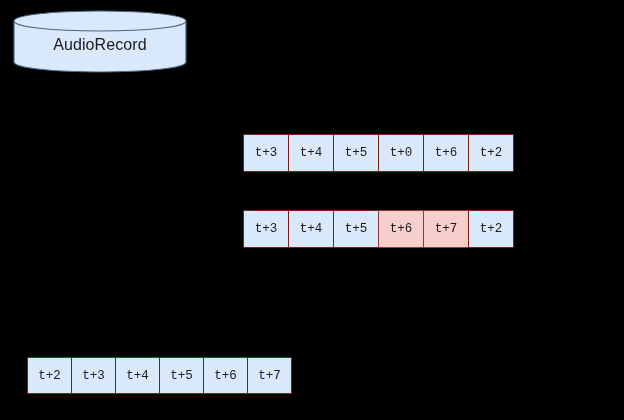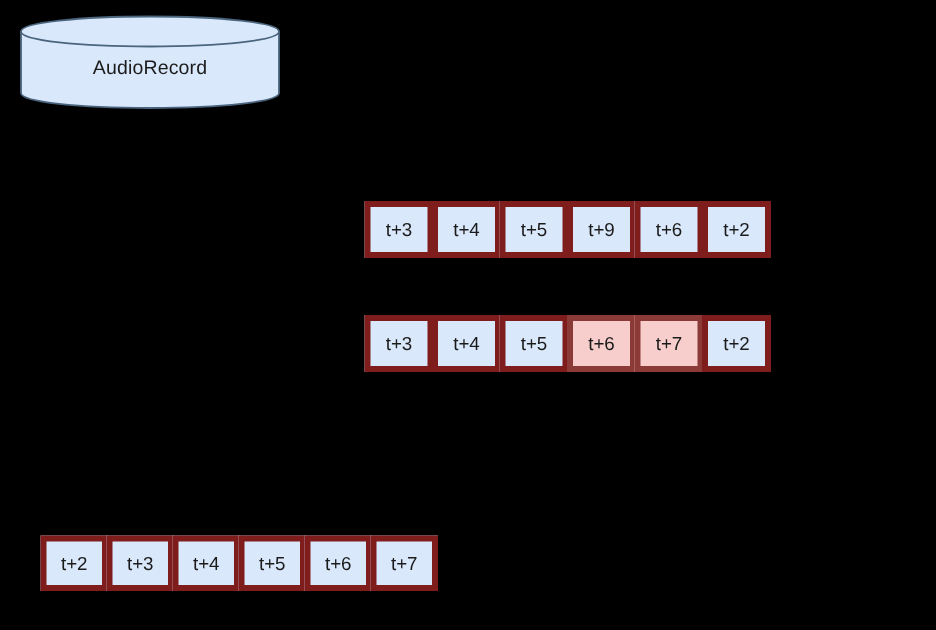--- a/index.html
+++ b/index.html
@@ -38,43 +38,44 @@
   }
   .cylinder-label {
     position: absolute;
     left: 0;
     top: 0;
     width: 174px;
     height: 63px;
     display: flex;
     align-items: center;
     justify-content: center;
-    font-size: 13px;
+    font-size: 16px;
     color: #1b1b1b;
     letter-spacing: 0.1px;
     padding-top: 6px;
     box-sizing: border-box;
   }
 
   
   .buffer-row {
     position: absolute;
     display: flex;
     box-sizing: border-box;
   }
   .cell {
     box-sizing: border-box;
     display: flex;
     align-items: center;
     justify-content: center;
     font-size: 12.5px;
     color: #1b1b1b;
-    border: 4px solid #7f1d1d;
+    border: 1px solid #7f1d1d;
     margin-left: -1px;
     background: #dae8fc;
+    font-family: Liberation Mono, monospace;
   }
   .cell:first-child {
     margin-left: 0;
   }
   .cell.pink {
     background: #f8cecc;
     border-color: #8c3a38;
   }
 
   #row-top {
@@ -114,21 +115,21 @@
       <path d="M 1 11 L 1 52 C 1 58 40 62 87 62 C 134 62 173 58 173 52 L 173 11 C 173 5 134 1 87 1 C 40 1 1 5 1 11 Z" fill="#dae8fc" stroke="#4a657d" stroke-width="1.2"></path>
       <path d="M 1 11 C 1 17 40 21 87 21 C 134 21 173 17 173 11" fill="none" stroke="#4a657d" stroke-width="1.2"></path>
     </svg>
     <div class="cylinder-label">AudioRecord</div>
   </div>
 
   <div class="buffer-row" id="row-top">
     <div class="cell">t+3</div>
     <div class="cell">t+4</div>
     <div class="cell">t+5</div>
-    <div class="cell">t+9</div>
+    <div class="cell">t+0</div>
     <div class="cell">t+6</div>
     <div class="cell">t+2</div>
   </div>
 
   <div class="buffer-row" id="row-middle">
     <div class="cell">t+3</div>
     <div class="cell">t+4</div>
     <div class="cell">t+5</div>
     <div class="cell pink">t+6</div>
     <div class="cell pink">t+7</div>

